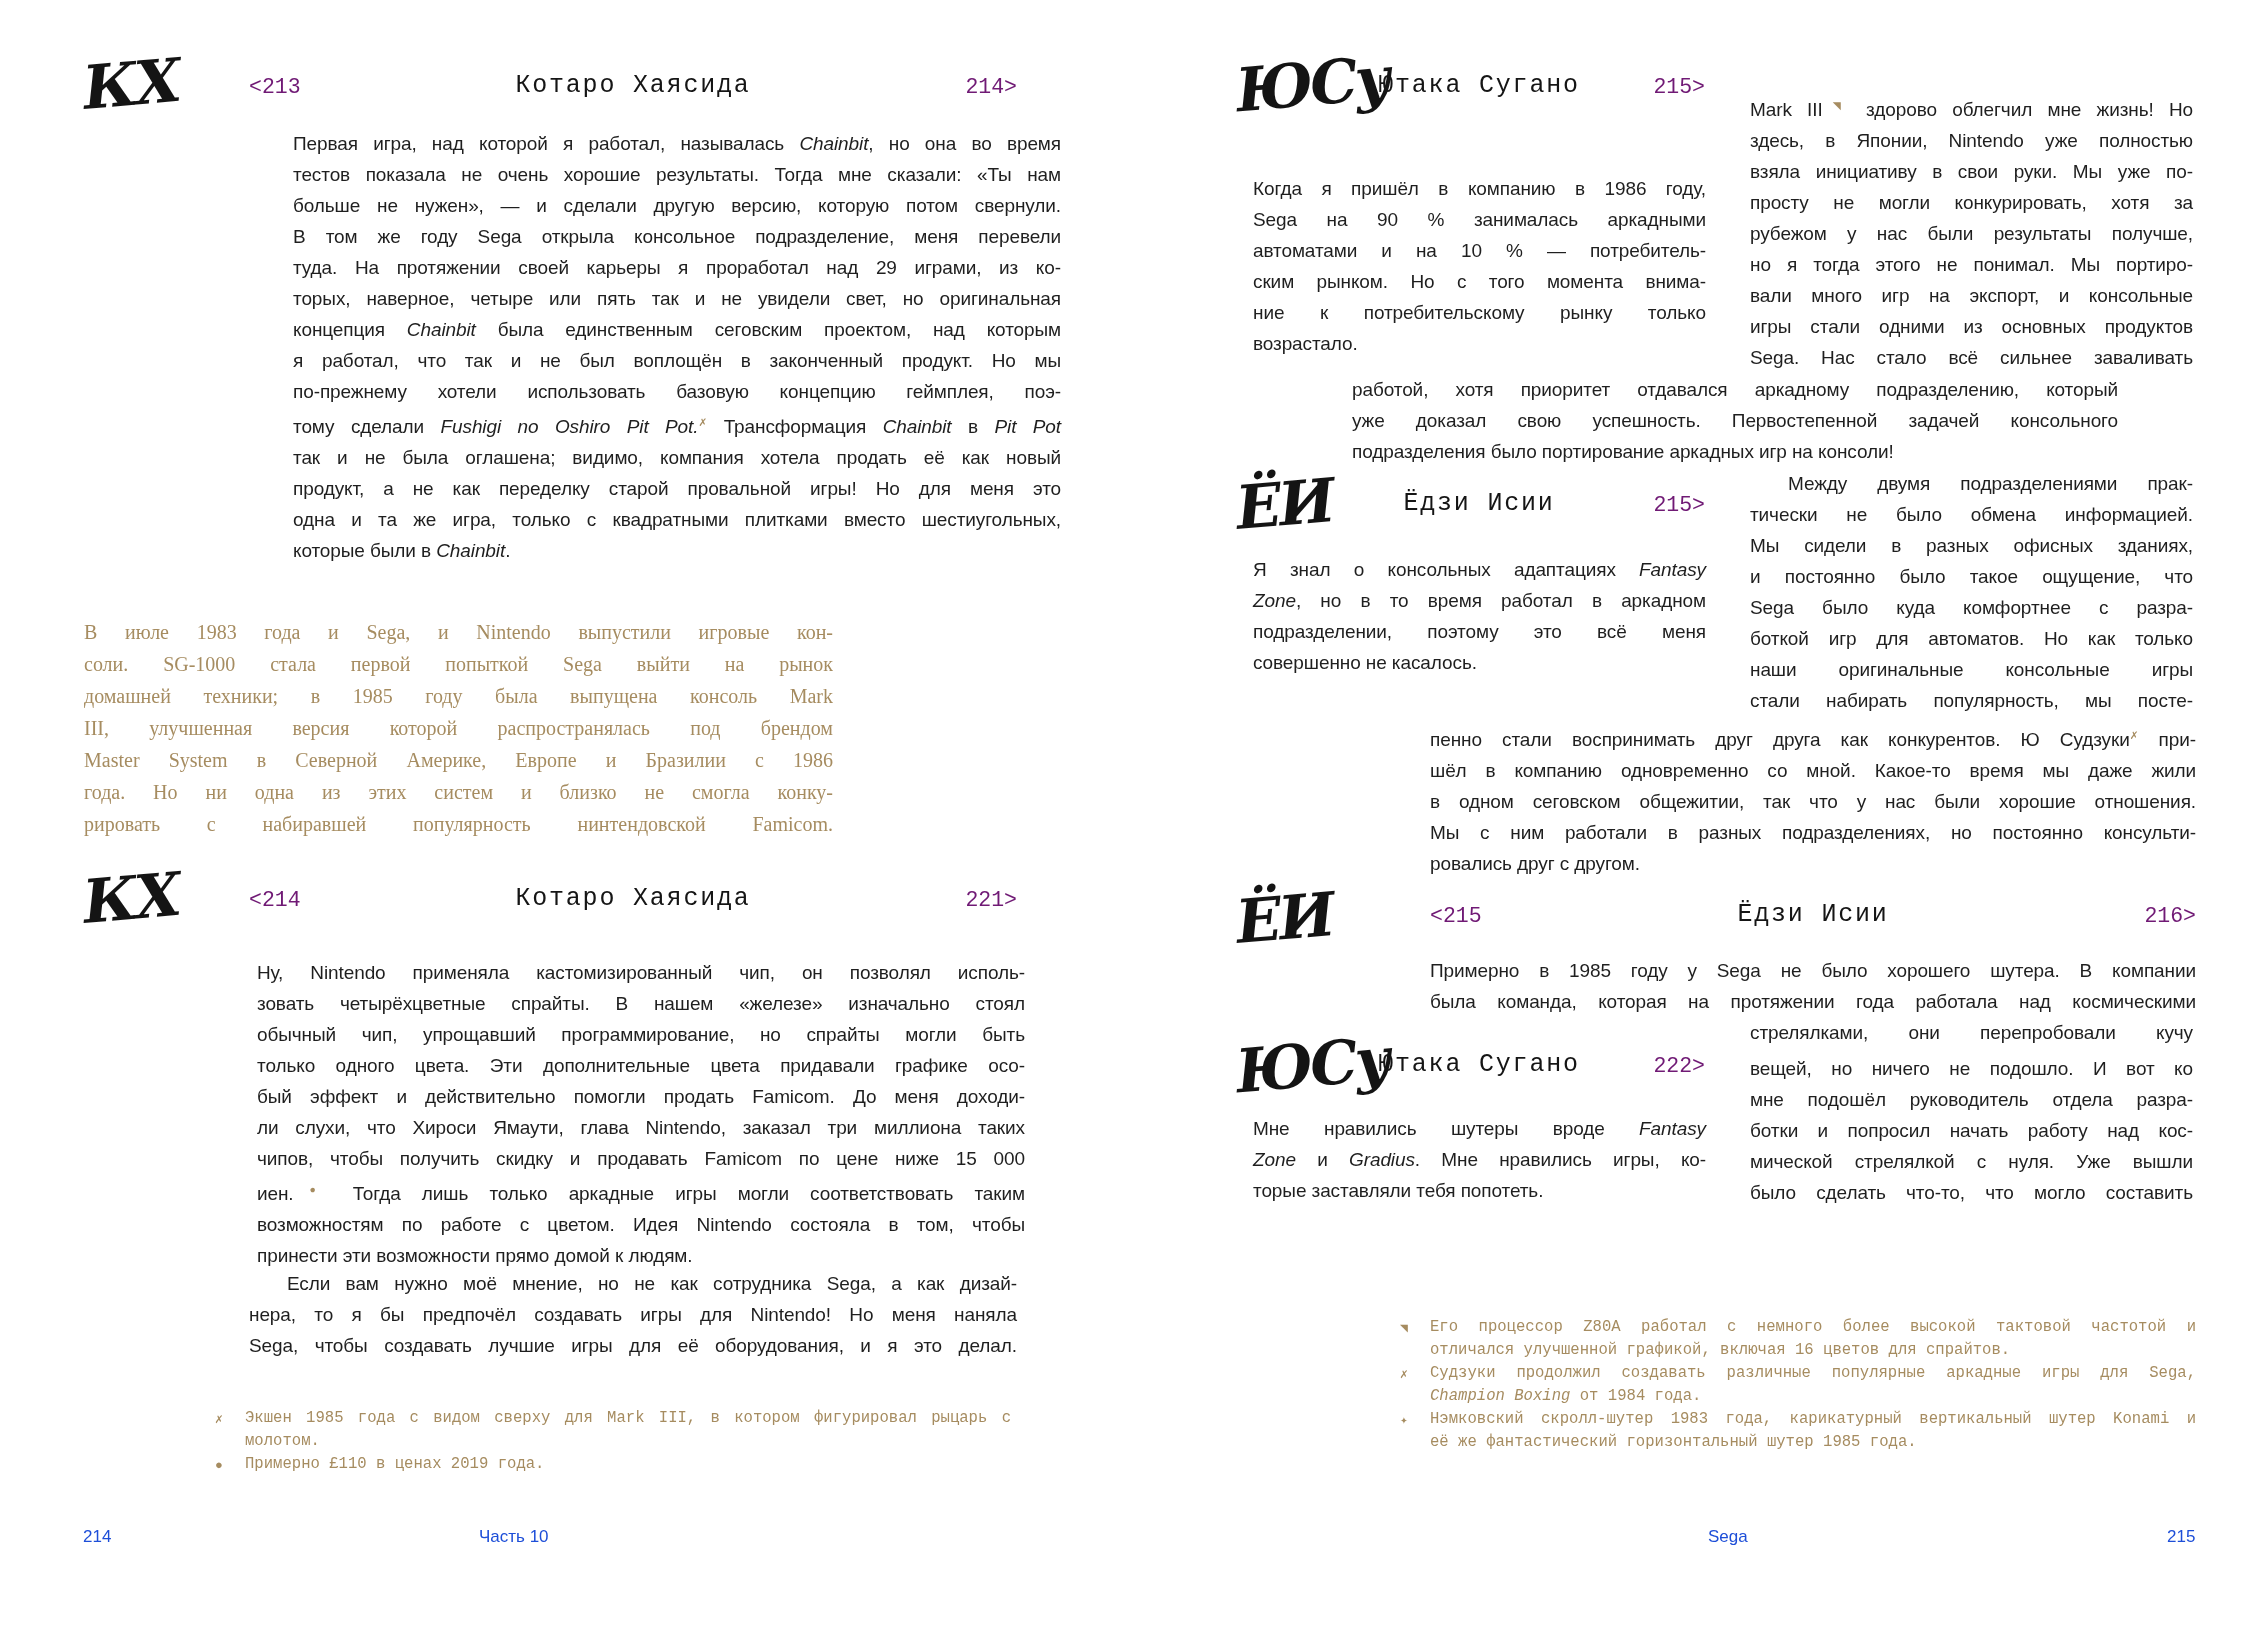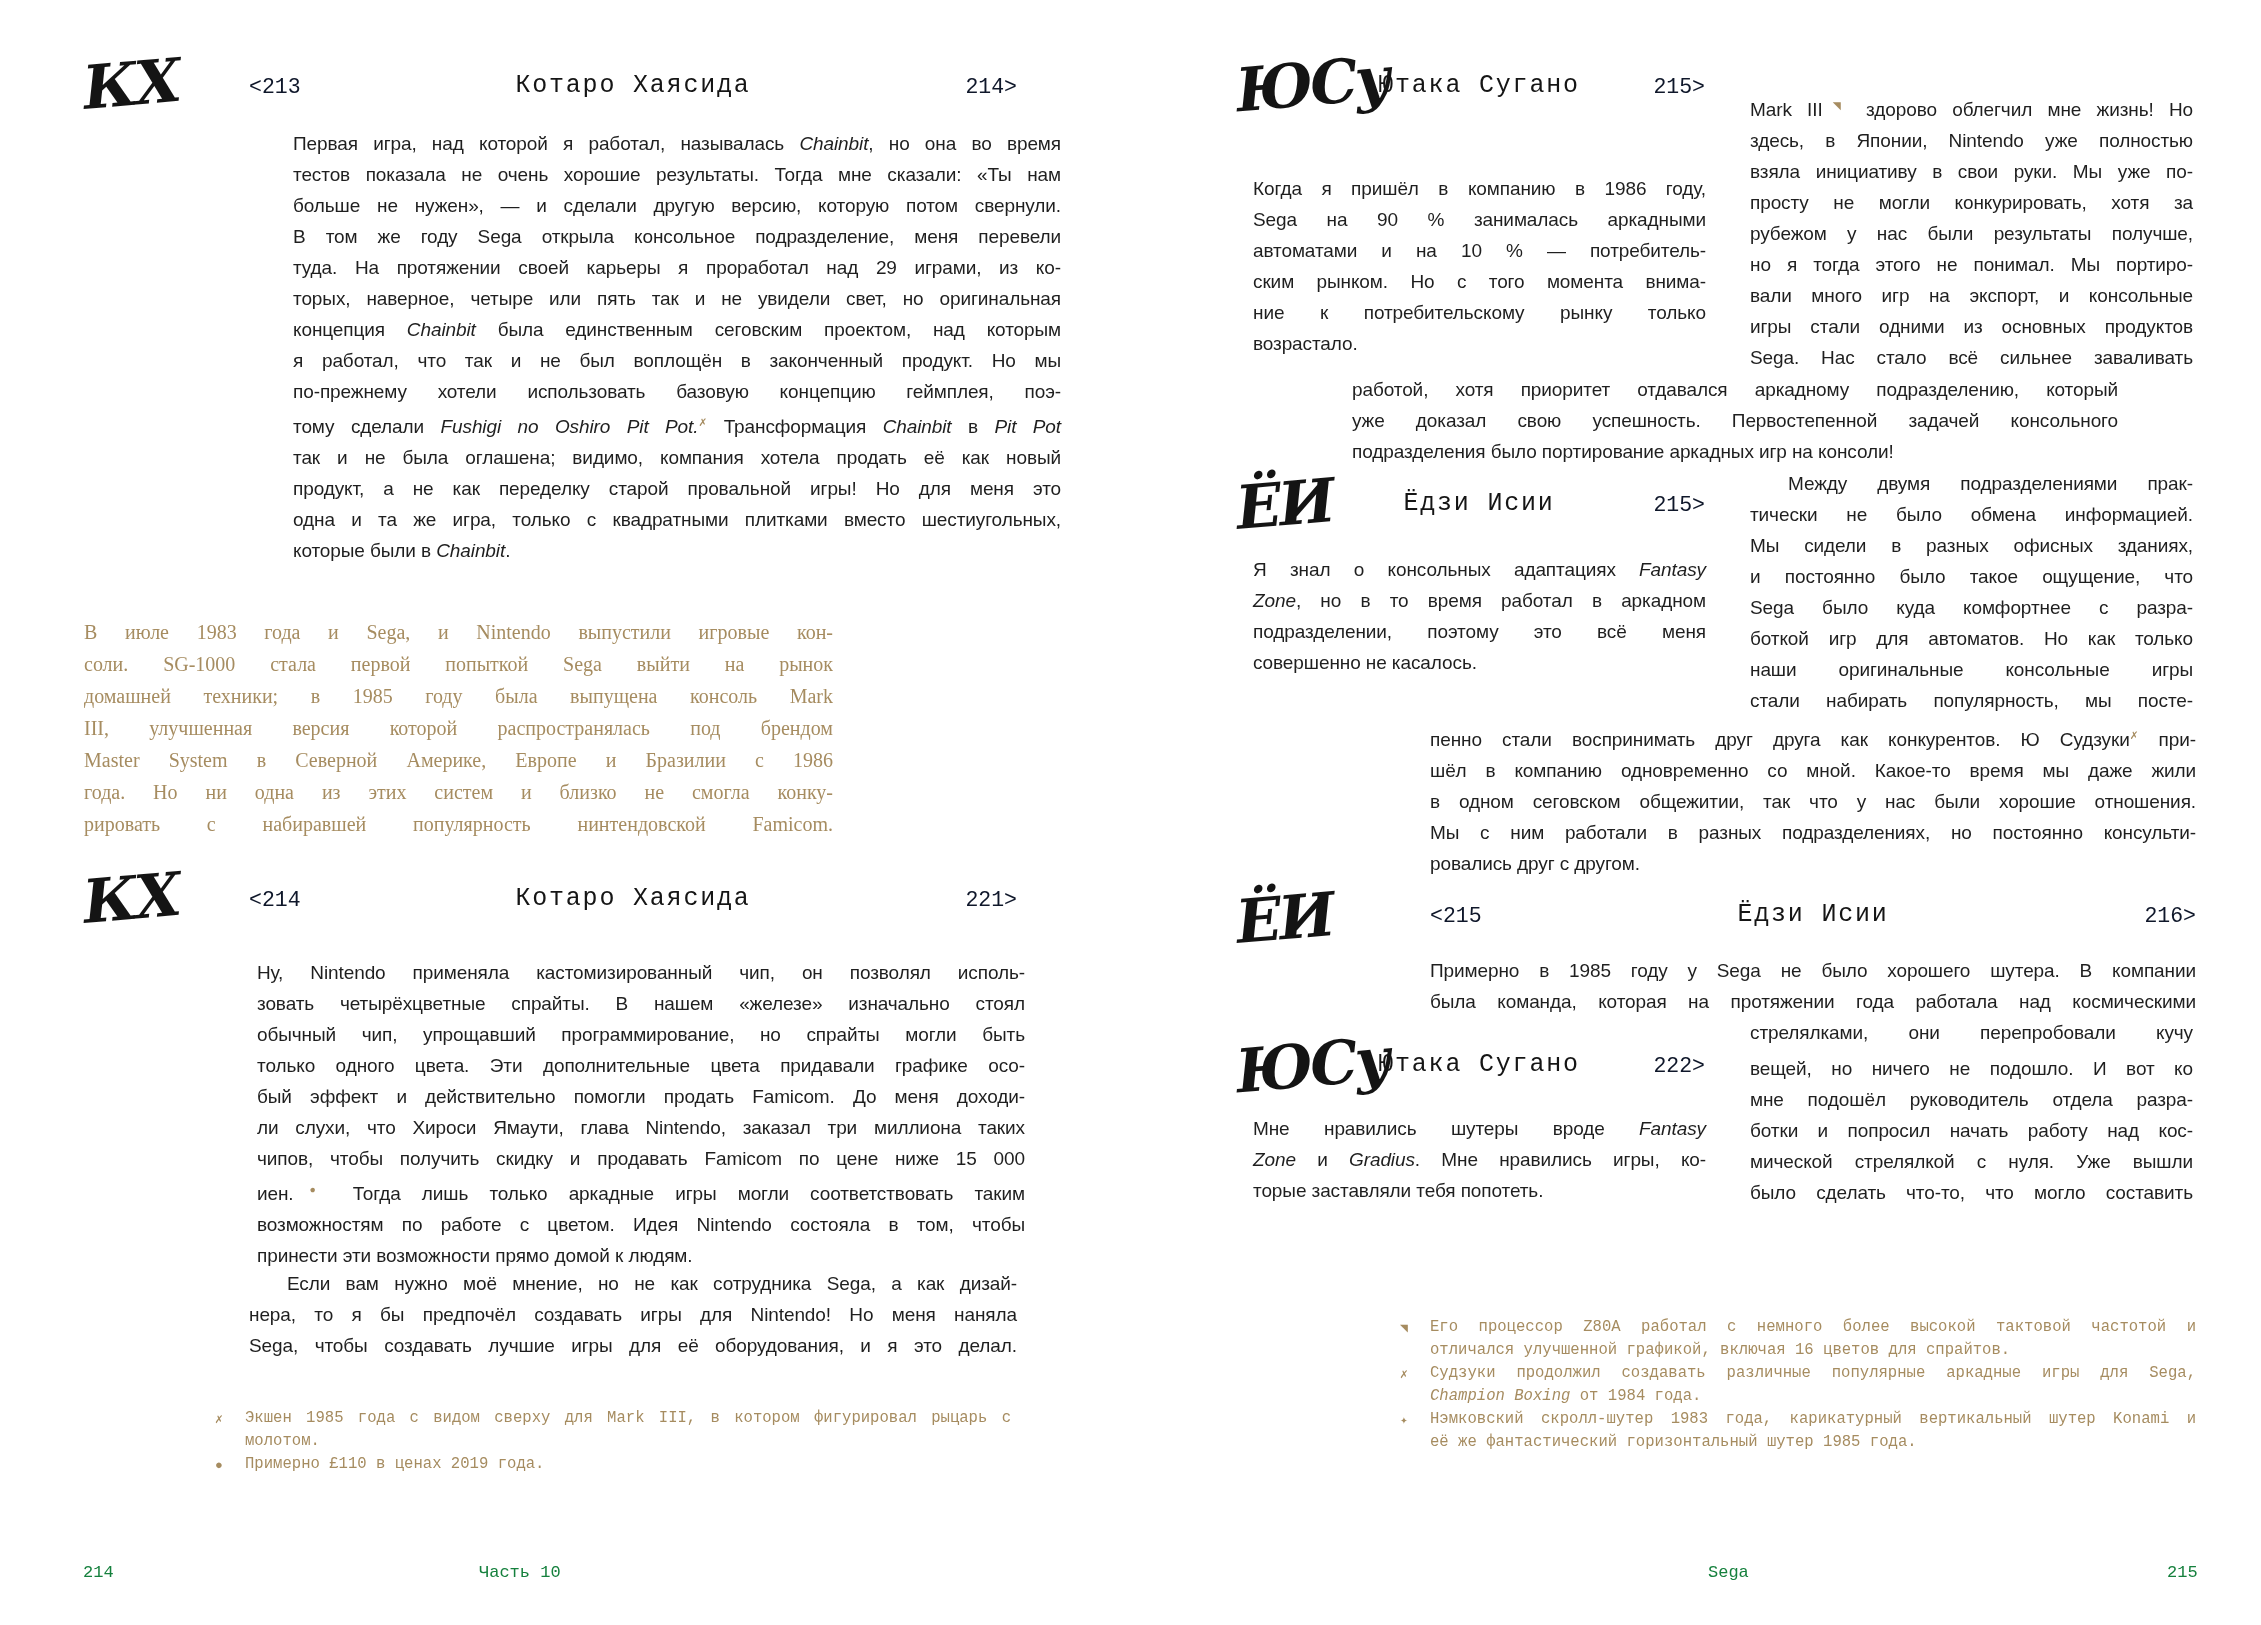--- a/index.html
+++ b/index.html
@@ -16,42 +16,42 @@
   i{font-style:italic;}
   .commentary{font-family:"Liberation Mono",monospace;font-size:20px;line-height:32px;color:#a68c60;}
   .commentary .ln{text-align:justify;text-align-last:justify;}
 
   
   .hdr{position:absolute;height:36px;}
   .hdr-title{position:absolute;left:50%;transform:translateX(-50%);top:0;
              font-family:"Liberation Mono",monospace;font-size:25px;letter-spacing:1.8px;
              color:#151515;white-space:nowrap;}
   .hdr-prev,.hdr-next{position:absolute;top:4.2px;font-family:"Liberation Mono",monospace;
-             font-size:21.5px;color:#0f172a;white-space:nowrap;}
+             font-size:21.5px;color:#701a75;white-space:nowrap;}
   .hdr-prev{left:0;}
   .hdr-next{right:0;}
 
   
   .initials{position:absolute;font-family:"DejaVu Serif",serif;font-style:italic;font-weight:700;
             font-size:60px;line-height:0.9;color:#141414;letter-spacing:-3px;
             transform:rotate(-5deg);white-space:nowrap;}
 
   
   .fns{position:absolute;font-family:"Liberation Mono",monospace;font-size:15.6px;line-height:23px;color:#a68c60;}
   .fn{display:flex;}
   .fn-marker{flex:none;width:30px;font-size:13px;padding-top:1.2px;}
   .fn-lines{flex:1;}
   .fn-lines .ln{text-align:justify;text-align-last:justify;}
   .fn .ln:last-child{text-align-last:left;}
 
   
   .fnm{color:#a68c60;font-size:0.55em;vertical-align:super;letter-spacing:0;}
 
   
-  .foot{position:absolute;font-family:Liberation Mono, monospace;font-size:17px;color:#15803d;white-space:nowrap;margin-top:36px;}
+  .foot{position:absolute;font-family:Liberation Sans, sans-serif;font-size:17px;color:#1d4ed8;white-space:nowrap;}
 
   
   #l-init1{left:83px;top:57px;}
   #l-hdr1{left:249px;top:71px;width:768px;}
   #l-para1{left:249px;top:128px;width:768px;margin-left:44px;}
   #l-comm{left:84px;top:616px;width:749px;font-family:Liberation Serif, serif;}
   #l-init2{left:83px;top:871px;}
   #l-hdr2{left:249px;top:884px;width:768px;}
   #l-para2a{left:249px;top:957px;width:768px;margin-left:8px;}
   #l-para2b{left:249px;top:1268px;width:768px;}

